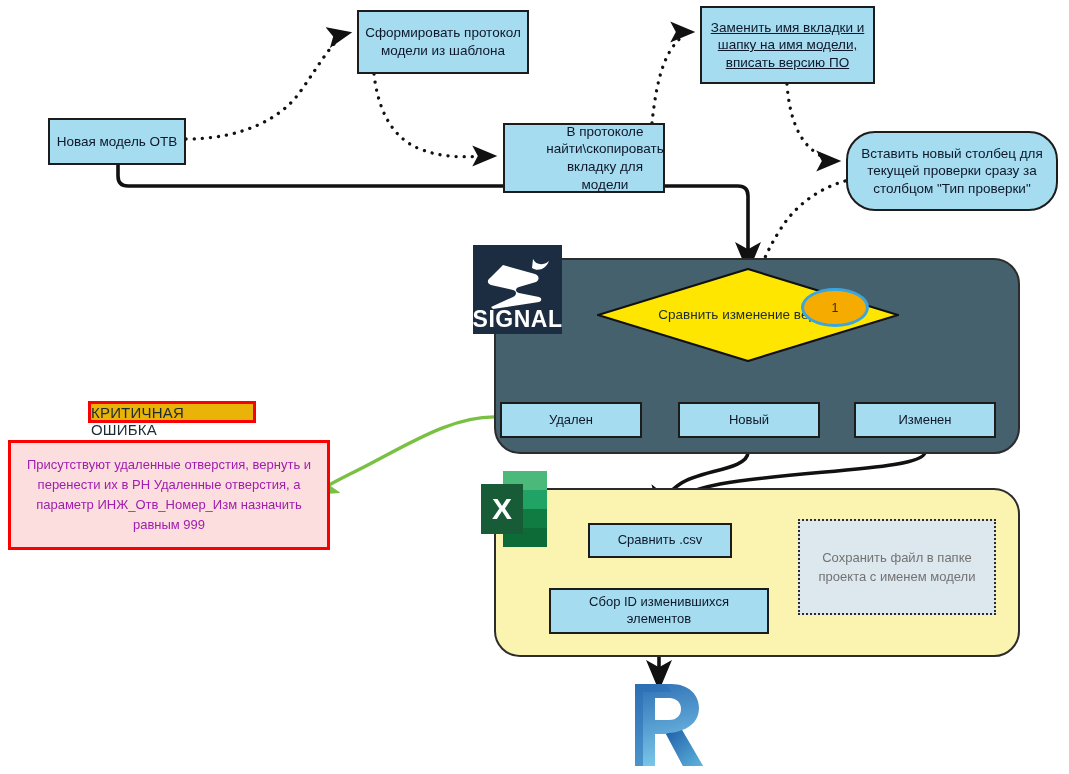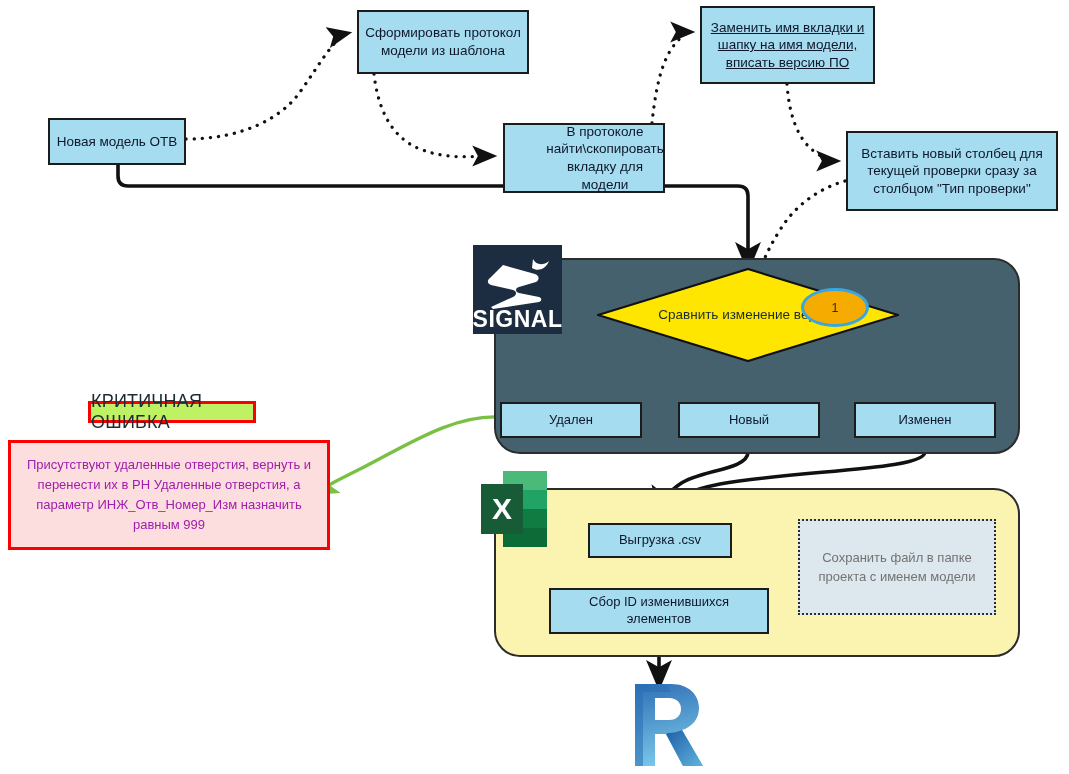--- a/index.html
+++ b/index.html
@@ -16,22 +16,22 @@
   .container-yellow{position:absolute;background:#faf4b0;border:2px solid #2c2c2c;border-radius:26px;}
 
   .diamond-wrap{position:absolute;}
   .diamond-wrap .label{position:absolute;left:0;top:0;width:100%;height:100%;
         display:flex;align-items:center;justify-content:center;flex-direction:column;
         font-size:13.5px;color:#1b2b33;line-height:1.35;text-align:center;}
 
   .badge{position:absolute;background:#f5ab00;border:3px solid #3aa6e0;border-radius:50%;
         display:flex;align-items:center;justify-content:center;font-size:12.5px;color:#2b2b2b;}
 
-  .err-title{position:absolute;background:#bef264;border:3px solid #fb0000;
-        display:flex;align-items:center;justify-content:center;font-size:18px;color:#1b2b33;
+  .err-title{position:absolute;background:#eab308;border:3px solid #fb0000;
+        display:flex;align-items:flex-start;justify-content:center;font-size:15px;color:#1b2b33;
         letter-spacing:.2px;box-sizing:border-box;}
   .err-body{position:absolute;background:#fbdedd;border:3px solid #fb0000;box-sizing:border-box;
         display:flex;align-items:center;justify-content:center;text-align:center;
         font-size:13px;color:#a21caf;line-height:1.55;padding:6px 10px;}
 
   .dotted-note{position:absolute;background:#dde7ee;border:2px dotted #2b2b2b;box-sizing:border-box;
         display:flex;align-items:center;justify-content:center;text-align:center;
         font-size:13px;color:#737373;line-height:1.5;padding:4px 8px;}
 
   .signal-logo{position:absolute;background:#1c2d42;display:flex;align-items:flex-end;justify-content:center;}
@@ -104,21 +104,21 @@
 найти\скопировать
 вкладку для модели</span>
   </div>
 
   <div class="node blue" style="left:700px;top:6px;width:175px;height:78px;text-decoration:underline;">
     <span class="txt">Заменить имя вкладки и
 шапку на  имя модели,
 вписать версию ПО</span>
   </div>
 
-  <div class="node blue" style="left:846px;top:131px;width:212px;height:80px;">
+  <div class="node blue" style="left:846px;top:131px;width:212px;height:80px;border-radius:29px;">
     <span class="txt">Вставить новый столбец для
 текущей проверки сразу за
 столбцом "Тип проверки"</span>
   </div>
 
   <div class="container-dark" style="left:494px;top:258px;width:522px;height:192px;"></div>
 
   <div class="diamond-wrap" style="left:597px;top:268px;width:302px;height:94px;">
     <svg width="302" height="94" viewBox="0 0 302 94" style="position:absolute;left:0;top:0;">
       <polygon points="151,1 301,47 151,93 1,47" fill="#ffe600" stroke="#111" stroke-width="2.2"></polygon>
@@ -148,21 +148,21 @@
       <path d="M30,20 L62,29 C66,30 67,35 63,37 L46,42 C42,43 42,47 46,48 L66,52
                C69,53 69,56 66,57 L20,64 L18,62 L40,52 C44,50 44,46 40,45 L18,40
                C14,39 14,35 17,33 Z" fill="#ffffff"></path>
       <text x="44.5" y="82" font-family="Liberation Sans, sans-serif" font-size="23" font-weight="bold" fill="#ffffff" text-anchor="middle" letter-spacing="0.5">SIGNAL</text>
     </svg>
   </div>
 
   <div class="container-yellow" style="left:494px;top:488px;width:522px;height:165px;"></div>
 
   <div class="node blue-sm" style="left:588px;top:523px;width:144px;height:35px;">
-    <span class="txt">Выгрузка .csv</span>
+    <span class="txt">Сравнить .csv</span>
   </div>
 
   <div class="node blue-sm" style="left:549px;top:588px;width:220px;height:46px;">
     <span class="txt">Сбор ID изменившихся
 элементов</span>
   </div>
 
   <div class="dotted-note" style="left:798px;top:519px;width:198px;height:96px;">
     <span class="txt">Сохранить файл в папке
 проекта с именем модели</span>

